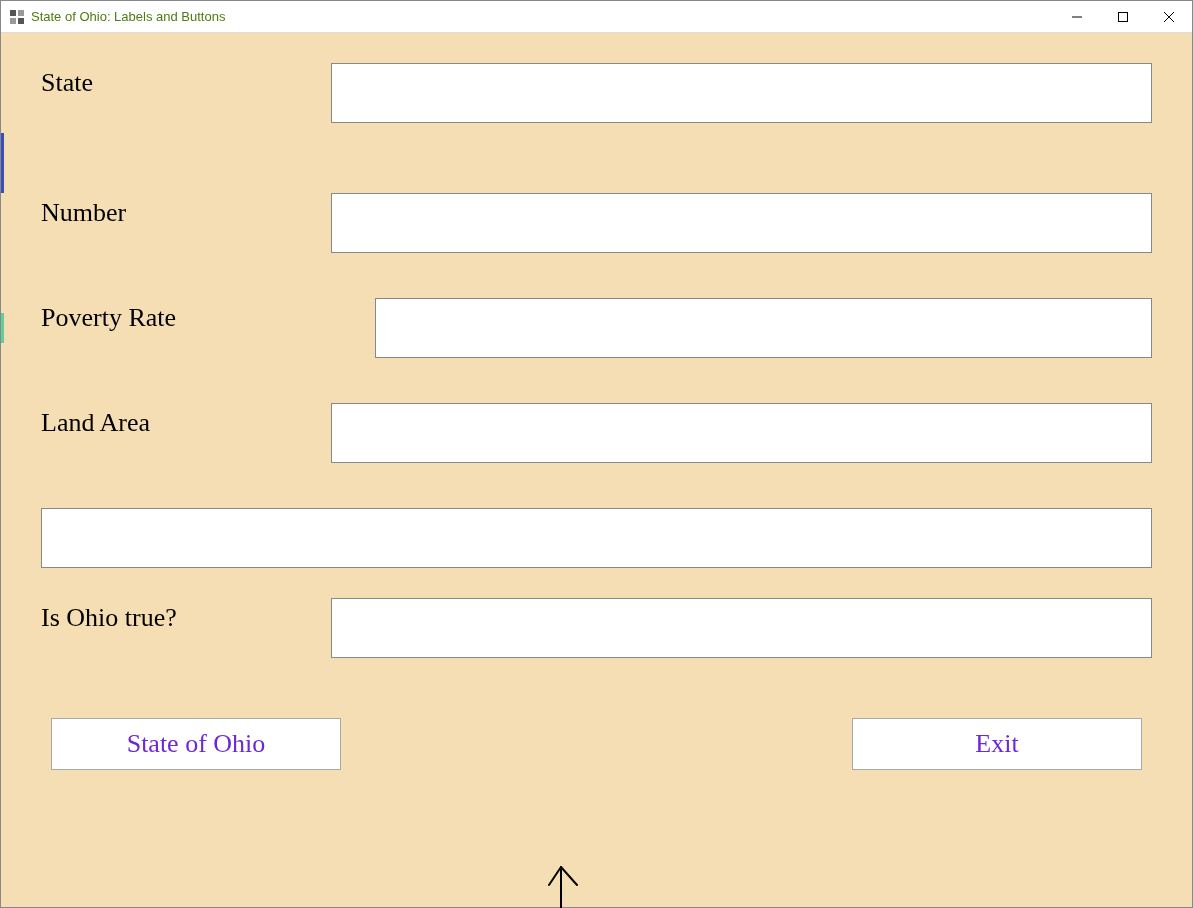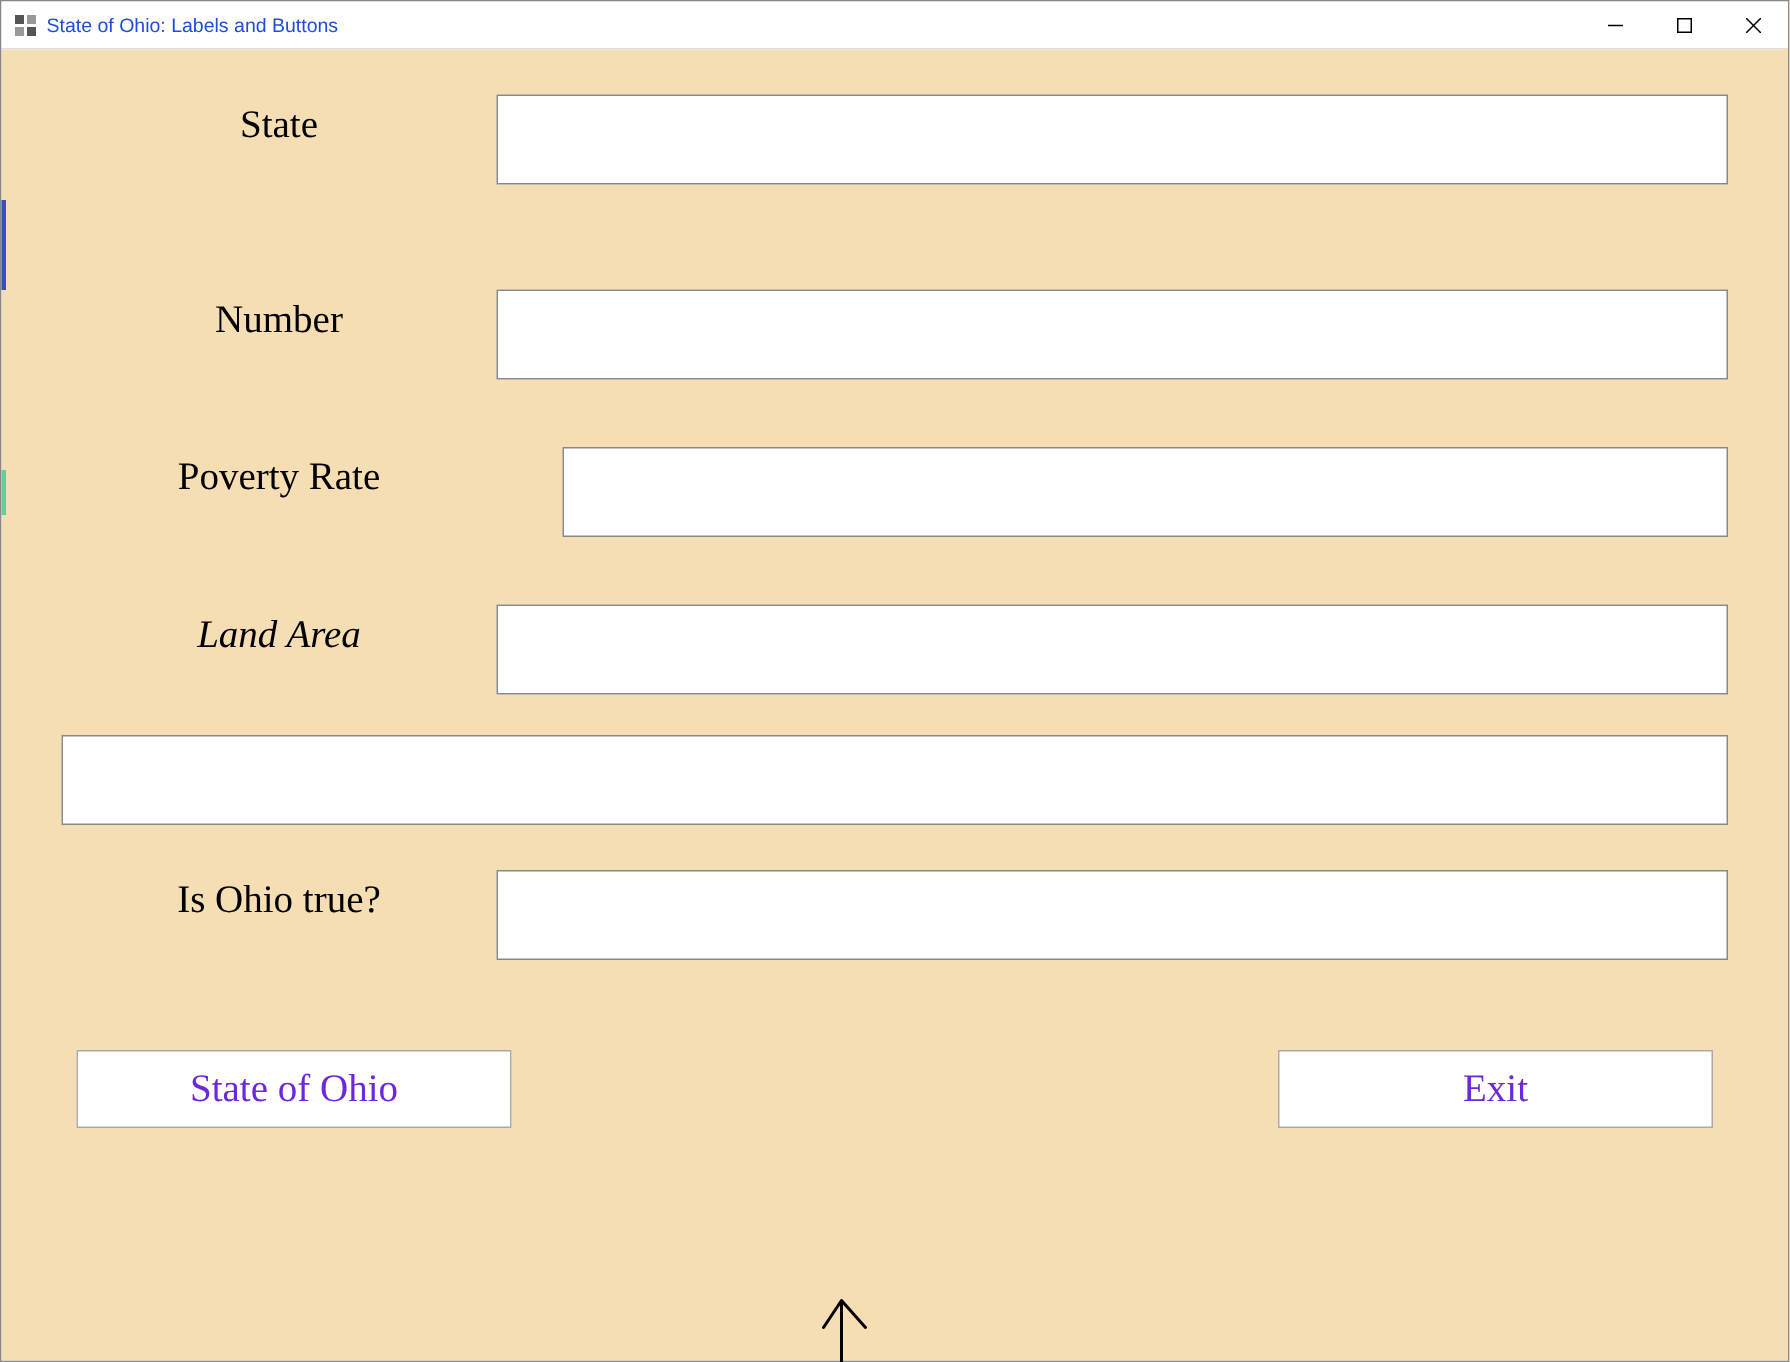--- a/index.html
+++ b/index.html
@@ -44,21 +44,21 @@
     .titlebar-icon {
       width: 16px;
       height: 16px;
       display: flex;
       align-items: center;
       justify-content: center;
     }
     
     .titlebar-title {
       font-size: 13px;
-      color: #1d4ed8;
+      color: #4d7c0f;
     }
     
     .titlebar-controls {
       display: flex;
       height: 100%;
     }
     
     .titlebar-btn {
       width: 46px;
       height: 100%;
@@ -74,28 +74,27 @@
       flex: 1;
       background: #f5deb3;
       padding: 30px 40px 20px 40px;
       position: relative;
     }
     
     .form-row {
       display: flex;
       align-items: flex-start;
       margin-bottom: 60px;
-      text-align: center;
     }
     
     .form-row:nth-child(1) { margin-bottom: 60px; }
     .form-row:nth-child(2) { margin-bottom: 70px; }
     .form-row:nth-child(3) { margin-bottom: 45px; }
     .form-row:nth-child(4) { margin-bottom: 45px; gap: 44px; }
-    .form-row:nth-child(5) { margin-bottom: 27px; font-style: italic; }
+    .form-row:nth-child(5) { margin-bottom: 45px; }
     .form-row:nth-child(6) { margin-bottom: 30px; }
     
     .form-label {
       width: 290px;
       font-family: "Times New Roman", serif;
       font-size: 26px;
       color: #000;
       padding-top: 5px;
     }
     

